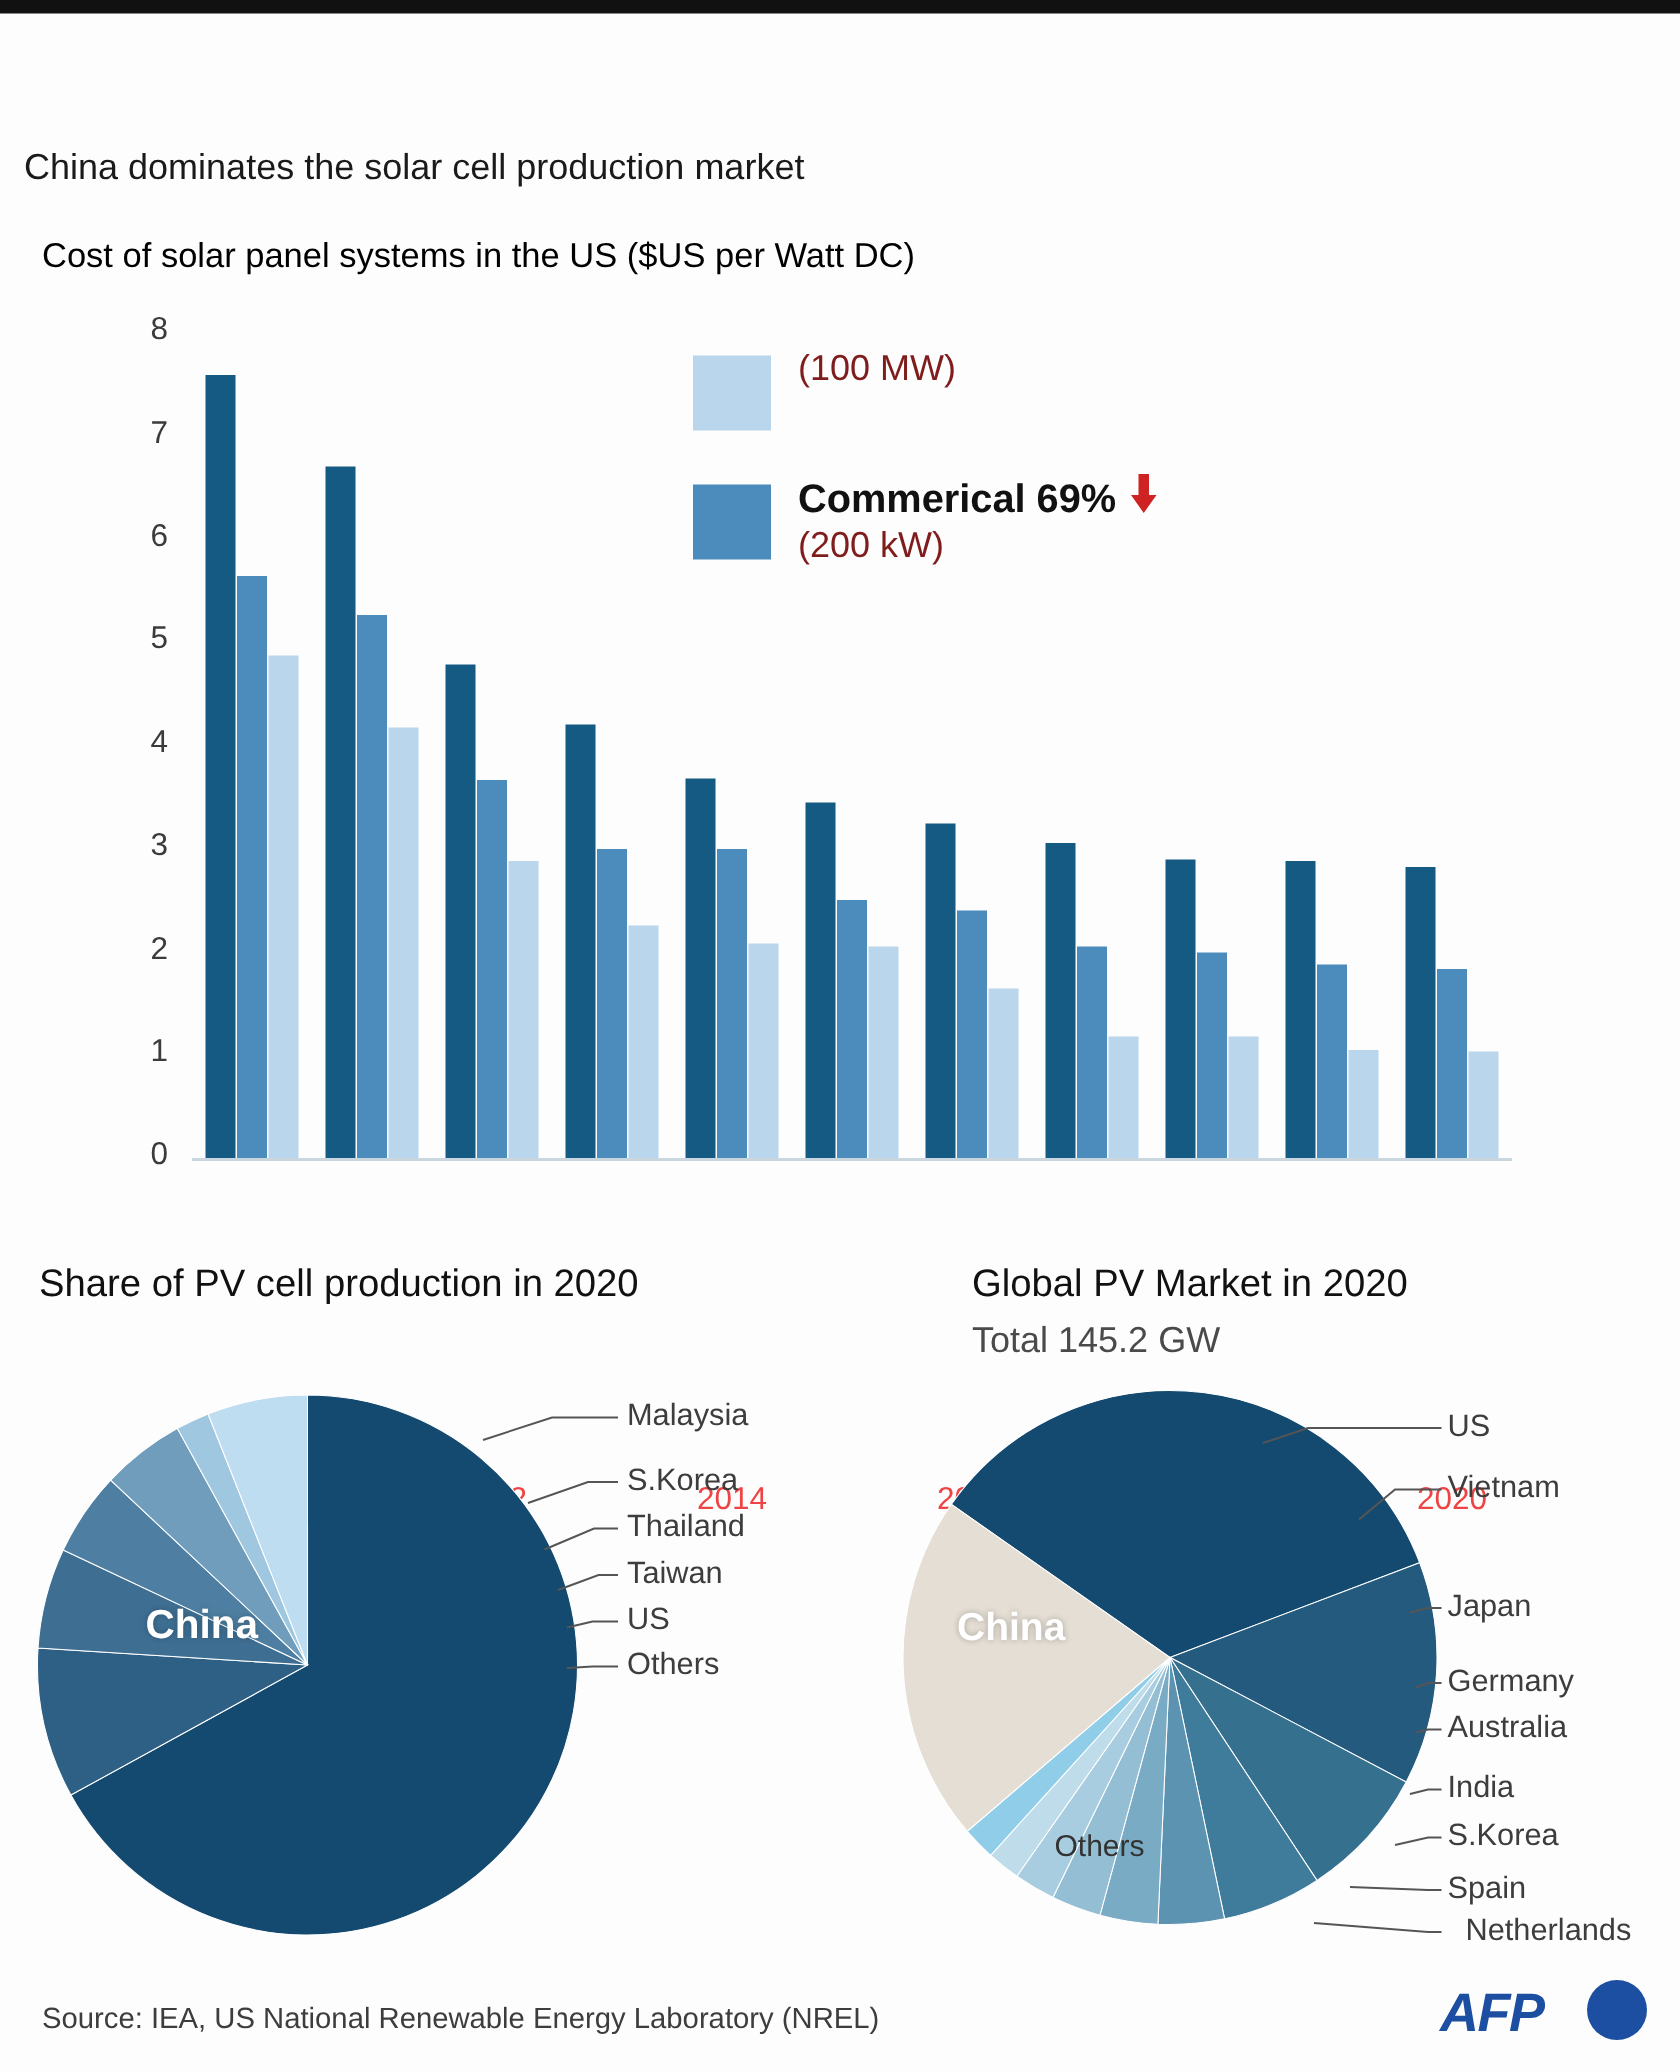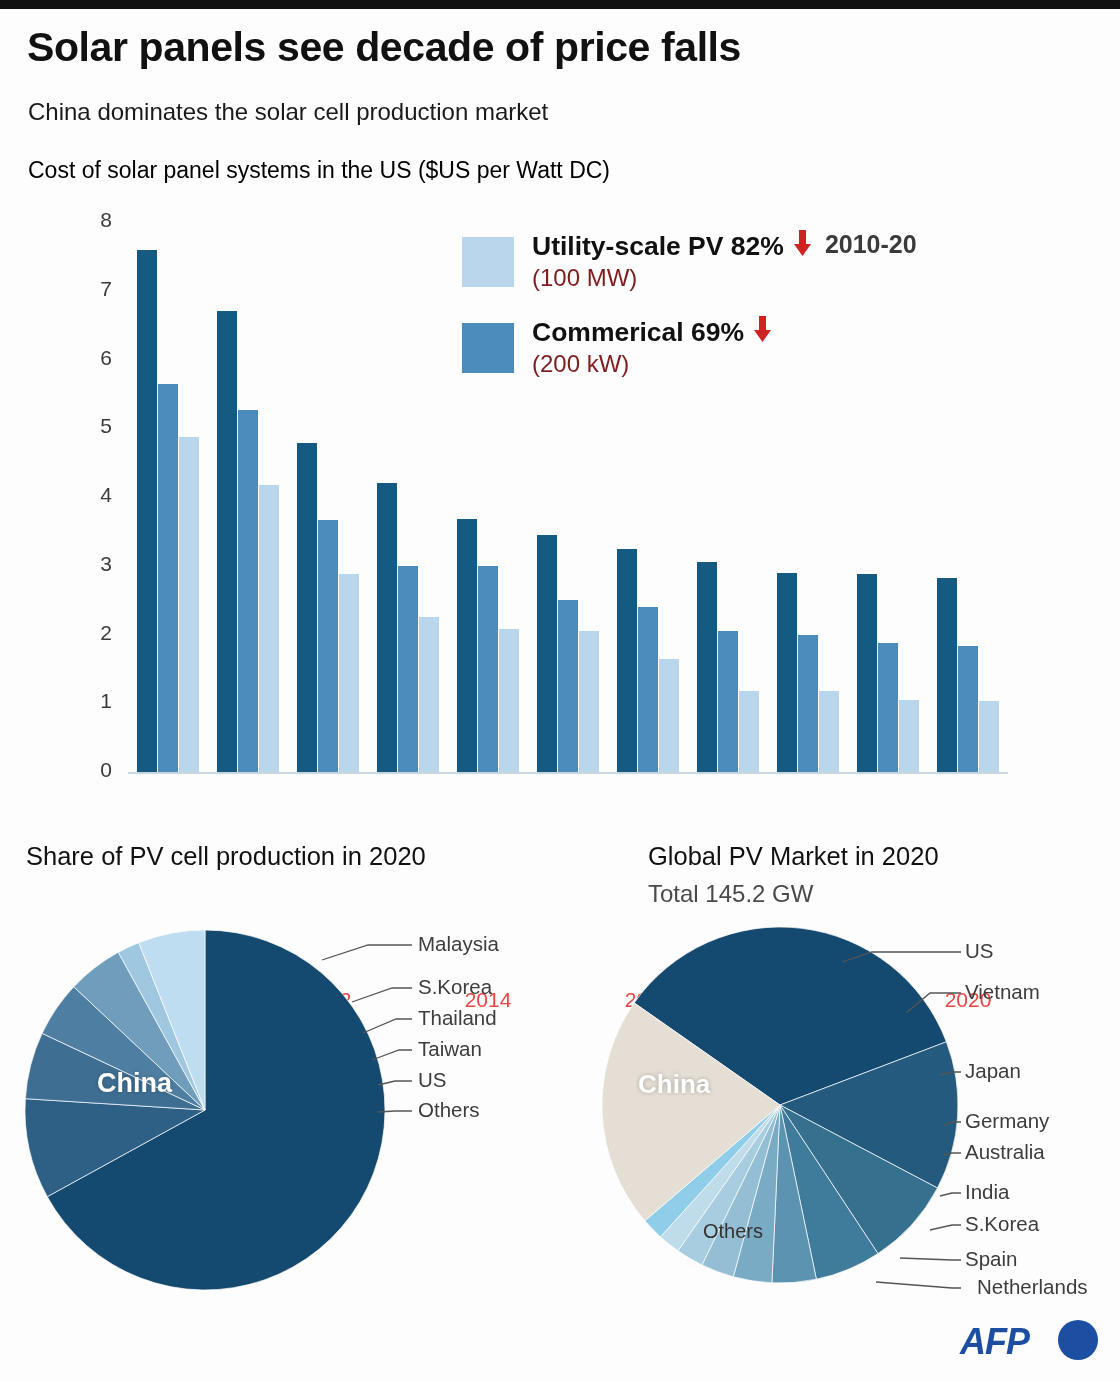--- a/index.html
+++ b/index.html
@@ -19,21 +19,21 @@
     width: 1120px; height: 9px;
     background: #111111;
   }
   
   .title {
     position: absolute; left: 27px; top: 24px;
     font-size: 41px; font-weight: bold; color: #111;
     letter-spacing: -0.4px;
   }
   .subtitle {
-    position: absolute; left: 28px; top: 98px;
+    position: absolute; left: 16px; top: 98px;
     font-size: 24px; color: #1a1a1a;
   }
   .axis-title {
     position: absolute; left: 28px; top: 157px;
     font-size: 23px; color: #000000;
   }
 
   
   #barchart {
     position: absolute; left: 0px; top: 210px;
@@ -140,21 +140,20 @@
     background: #1c4fa1;
   }
 </style>
 </head>
 <body>
 
 <div id="page">
 
   <div class="topbar"></div>
 
-  <div class="title">Solar panels see decade of price falls</div>
   <div class="subtitle">China dominates the solar cell production market</div>
   <div class="axis-title">Cost of solar panel systems in the US ($US per Watt DC)</div>
 
   <div id="barchart">
     <div id="bar-yticks">
         <div class="ytick" style="left: 78px; top: 548px;">0</div>
         <div class="ytick" style="left: 78px; top: 479.25px;">1</div>
         <div class="ytick" style="left: 78px; top: 410.5px;">2</div>
         <div class="ytick" style="left: 78px; top: 341.75px;">3</div>
         <div class="ytick" style="left: 78px; top: 273px;">4</div>
@@ -206,23 +205,20 @@
         <div class="bar s1" style="left: 958.25px; width: 19.5px; height: 126.5px; top: 435.5px; bottom: auto; background: rgb(75, 140, 188);"></div>
         <div class="bar s0" style="left: 979.25px; width: 19.5px; height: 71.5px; top: 490.5px; bottom: auto; background: rgb(185, 214, 236);"></div>
       </div>
     <div class="axis-line" style="left:128px; top:562px; width:880px; height:2px;"></div>
   </div>
 
   <div id="legend">
       <div class="leg-row">
         <span class="leg-sw" style="background: rgb(185, 214, 236);"></span>
         <div class="leg-txt">
-          <div class="leg-main"><span>Utility-scale PV 82%</span><svg class="arrow" width="21" height="27" viewBox="0 0 21 27">
-              <path d="M7 0 h7 v14 h5 L10.5 26 L2 14 h5 z" fill="#cf2222"></path>
-            </svg><span class="leg-period">2010-20</span></div>
           <div class="leg-sub">(100 MW)</div>
         </div>
       </div>
       <div class="leg-row">
         <span class="leg-sw" style="background: rgb(75, 140, 188);"></span>
         <div class="leg-txt">
           <div class="leg-main"><span>Commerical 69%</span><svg class="arrow" width="21" height="27" viewBox="0 0 21 27">
               <path d="M7 0 h7 v14 h5 L10.5 26 L2 14 h5 z" fill="#cf2222"></path>
             </svg></div>
           <div class="leg-sub">(200 kW)</div>
@@ -295,18 +291,19 @@
       <path d="M 346 1013 L 370 993 L 401 993" stroke="#555" stroke-width="1.3" fill="none"></path>
       <path d="M 380 1075 L 392 1072 L 401 1072" stroke="#555" stroke-width="1.3" fill="none"></path>
       <path d="M 384 1125 L 392 1122 L 401 1122" stroke="#555" stroke-width="1.3" fill="none"></path>
       <path d="M 384 1155 L 392 1153 L 401 1153" stroke="#555" stroke-width="1.3" fill="none"></path>
       <path d="M 380 1196 L 392 1193 L 401 1193" stroke="#555" stroke-width="1.3" fill="none"></path>
       <path d="M 370 1230 L 392 1225 L 401 1225" stroke="#555" stroke-width="1.3" fill="none"></path>
       <path d="M 340 1258 L 392 1260 L 401 1260" stroke="#555" stroke-width="1.3" fill="none"></path>
       <path d="M 316 1282 L 392 1288 L 401 1288" stroke="#555" stroke-width="1.3" fill="none"></path>
     </svg>
 
+  <div class="source">Source: IEA,  US National Renewable Energy Laboratory (NREL)</div>
   <div id="afp">
     <span class="afp-text">AFP</span>
     <span class="afp-dot"></span>
   </div>
 
 </div>
 
 </body></html>

